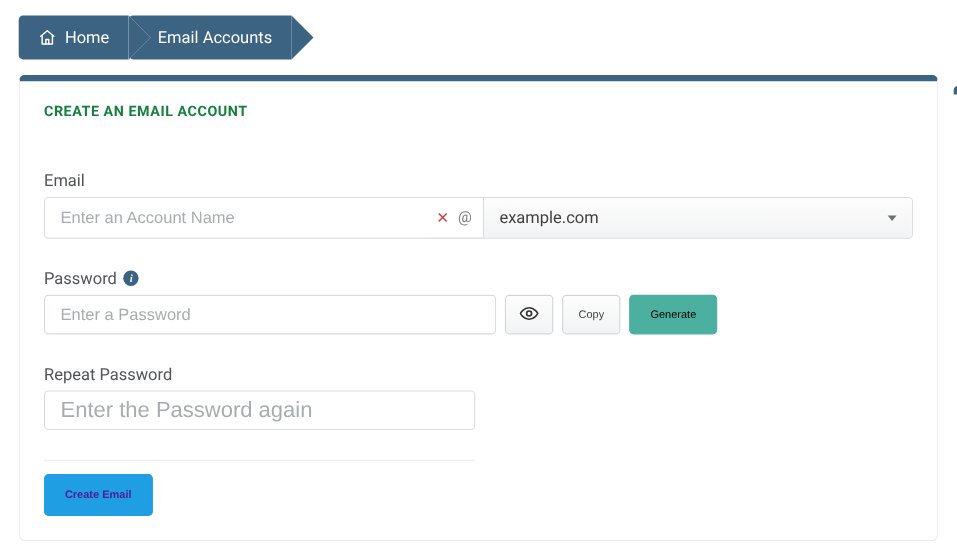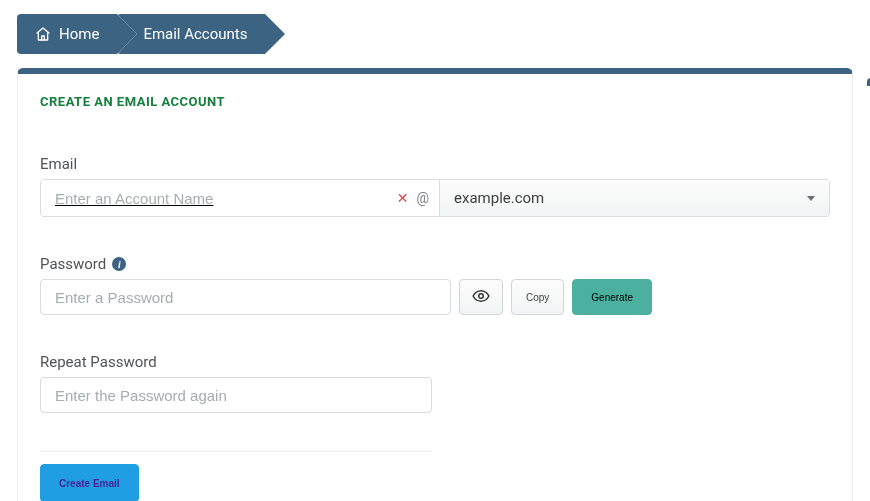--- a/index.html
+++ b/index.html
@@ -74,37 +74,36 @@
   }
 
   .field-label {
     font-size: 15px;
     color: #515357;
     margin-bottom: 6px;
     display: flex;
     align-items: center;
     gap: 6px;
   }
-  .field-row { margin-bottom: 38px; }
+  .field-row { margin-bottom: 27px; }
 
   
   .email-row {
     display: flex;
     border: 1px solid #d9dcde;
     border-radius: 4px;
     overflow: hidden;
   }
   .email-input {
     flex: 1;
     height: 36px;
     border: none;
     outline: none;
     padding: 0 14px;
     font-size: 15px;
-    text-decoration: underline;
   }
   .email-input::placeholder { color: #a7acb1; }
   .email-icons {
     display:flex;
     align-items:center;
     gap:8px;
     padding: 0 10px;
     font-size: 14px;
   }
   .x-icon { color: #d64541; cursor:pointer; }
@@ -174,21 +173,21 @@
     height: 38px;
   }
 
   .repeat-row { max-width: 392px; }
   .repeat-input {
     width: 100%;
     height: 36px;
     border: 1px solid #d9dcde;
     border-radius: 4px;
     padding: 0 14px;
-    font-size: 15px;
+    font-size: 20px;
     outline: none;
   }
   .repeat-input::placeholder { color: #a7acb1; }
 
   .sep {
     border: none;
     border-top: 1px solid #edefef;
     margin: 0 0 12px 0;
     max-width: 392px;
   }

